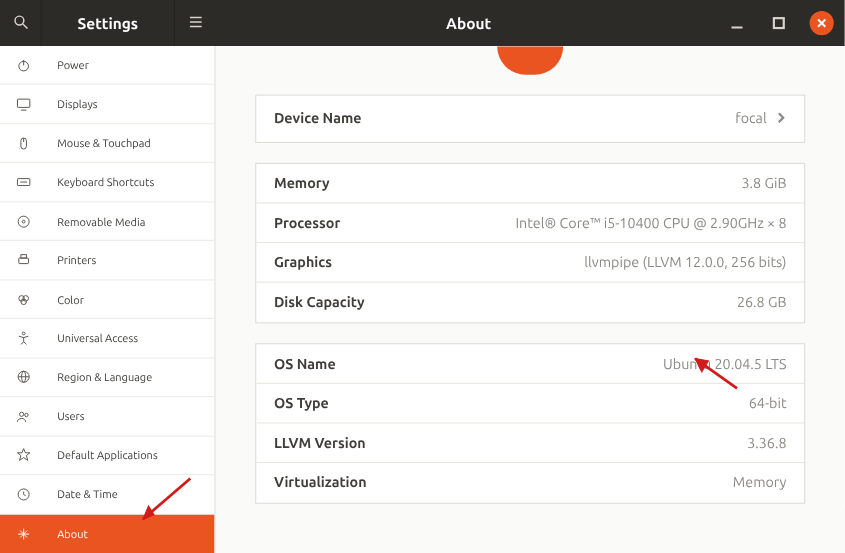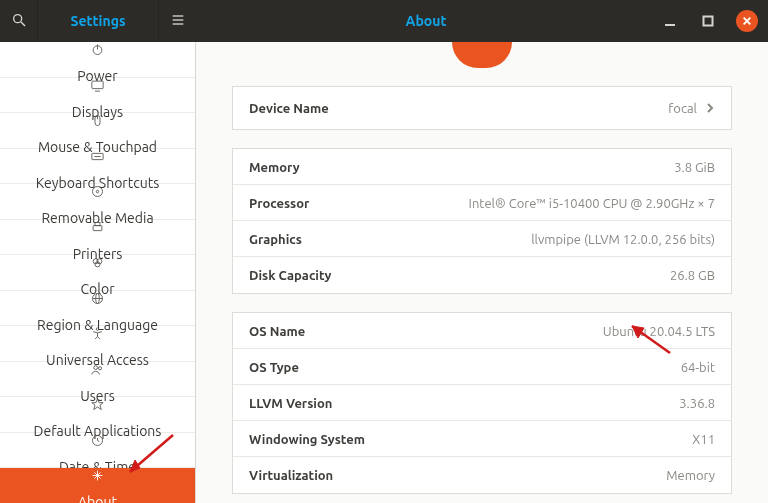--- a/index.html
+++ b/index.html
@@ -11,21 +11,21 @@
     height: 503px;
     overflow: hidden;
     position: relative;
   }
   
   .titlebar {
     height: 42px;
     background: #2d2b28;
     display: flex;
     align-items: stretch;
-    color: #0ea5e9;
+    color: #ffffff;
     font-weight: 600;
     font-size: 14px;
     text-align: right;
   }
   .tb-left {
     width: 196px;
     display: flex;
     align-items: center;
   }
   .tb-btn {
@@ -87,26 +87,25 @@
     overflow: hidden;
     background: #fff;
     display: flex;
     flex-direction: column;
   }
   .side-item {
     display: flex;
     align-items: center;
     height: 35.5px;
     padding: 0 12px;
-    font-size: 14px;
+    font-size: 10px;
     color: #3b3a37;
     border-bottom: 1px solid #ecebe8;
     cursor: pointer;
-    gap: 11px;
-    flex-direction: column;
+    gap: 22px;
   }
   .side-item:last-child { border-bottom: none; }
   .side-item .icon {
     width: 18px; height: 18px;
     display:flex; align-items:center; justify-content:center;
   }
   .side-item .icon svg { width: 15px; height: 15px; fill:none; stroke:#57544f; stroke-width:1.4; }
   .side-item.selected {
     background: #e95420;
     color: #ffffff;
@@ -273,35 +272,35 @@
             <circle cx="9" cy="10" r="4"></circle>
             <circle cx="15" cy="10" r="4"></circle>
             <circle cx="12" cy="15" r="4"></circle>
           </svg>
         </span>
       <span>Color</span>
     </div>
     <div class="side-item">
       <span class="icon">
           <svg viewBox="0 0 24 24">
+            <circle cx="12" cy="5" r="2"></circle>
+            <path d="M5 9l7 2 7-2M12 11v6m-4 4l4-4 4 4"></path>
+          </svg>
+        </span>
+      <span>Universal Access</span>
+    </div>
+    <div class="side-item">
+      <span class="icon">
+          <svg viewBox="0 0 24 24">
             <circle cx="12" cy="12" r="8"></circle>
             <ellipse cx="12" cy="12" rx="3" ry="8"></ellipse>
             <line x1="4" y1="12" x2="20" y2="12"></line>
           </svg>
         </span>
       <span>Region &amp; Language</span>
-    </div>
-    <div class="side-item">
-      <span class="icon">
-          <svg viewBox="0 0 24 24">
-            <circle cx="12" cy="5" r="2"></circle>
-            <path d="M5 9l7 2 7-2M12 11v6m-4 4l4-4 4 4"></path>
-          </svg>
-        </span>
-      <span>Universal Access</span>
     </div>
     <div class="side-item">
       <span class="icon">
           <svg viewBox="0 0 24 24">
             <circle cx="9" cy="9" r="3"></circle>
             <circle cx="16" cy="10" r="2.5"></circle>
             <path d="M3 20c0-3 3-5 6-5s6 2 6 5"></path>
           </svg>
         </span>
       <span>Users</span>
@@ -350,21 +349,21 @@
       </div>
     </div>
 
     <div class="card">
       <div class="row">
         <span class="k">Memory</span>
         <span class="v">3.8 GiB</span>
       </div>
       <div class="row">
         <span class="k">Processor</span>
-        <span class="v">Intel® Core™ i5-10400 CPU @ 2.90GHz × 7</span>
+        <span class="v">Intel® Core™ i5-10400 CPU @ 2.90GHz × 8</span>
       </div>
       <div class="row">
         <span class="k">Graphics</span>
         <span class="v">llvmpipe (LLVM 12.0.0, 256 bits)</span>
       </div>
       <div class="row">
         <span class="k">Disk Capacity</span>
         <span class="v">26.8 GB</span>
       </div>
     </div>
@@ -374,24 +373,20 @@
         <span class="k">OS Name</span>
         <span class="v">Ubuntu 20.04.5 LTS</span>
       </div>
       <div class="row">
         <span class="k">OS Type</span>
         <span class="v">64-bit</span>
       </div>
       <div class="row">
         <span class="k">LLVM Version</span>
         <span class="v">3.36.8</span>
-      </div>
-      <div class="row">
-        <span class="k">Windowing System</span>
-        <span class="v">X11</span>
       </div>
       <div class="row">
         <span class="k">Virtualization</span>
         <span class="v">Memory</span>
       </div>
     </div>
   </div>
 </div>
 
 <div class="arrow" style="left:118px; top:430px;">

